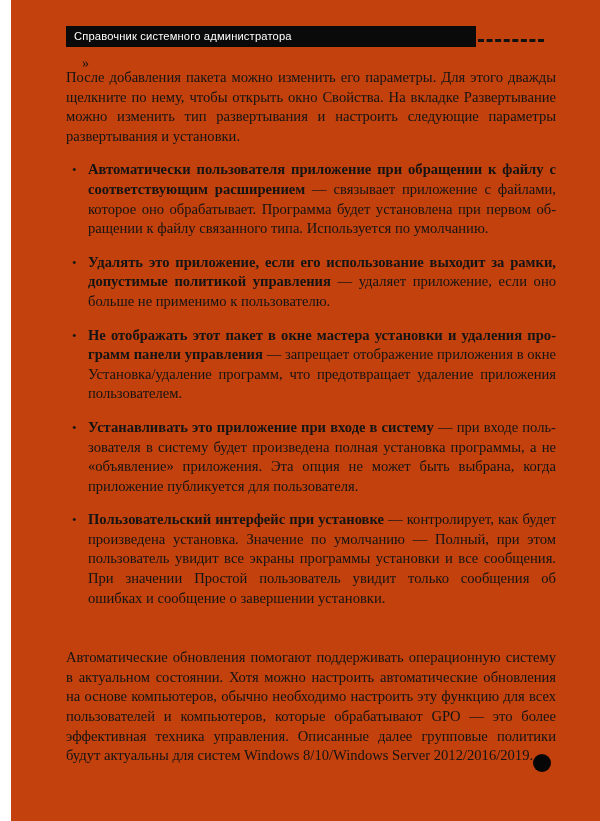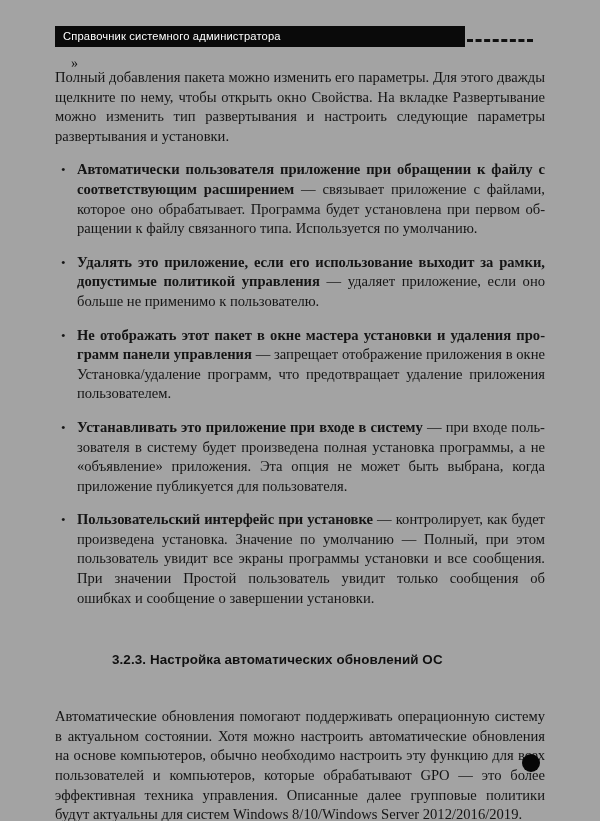--- a/index.html
+++ b/index.html
@@ -12,21 +12,22 @@
     height: 821px;
     position: relative;
     font-family: "Liberation Serif", "DejaVu Serif", serif;
     color: #141414;
     overflow: hidden;
   }
 
   .page {
     position: absolute;
     inset: 0;
-    background: #a3a3a3;
+    background: #c2410c;
+    margin-left: 11px;
   }
 
   
   .header-row {
     position: absolute;
     left: 0;
     top: 25px;
     width: 600px;
     height: 22px;
     display: flex;
@@ -181,21 +182,21 @@
     <div class="header-dashes"></div>
   </div>
 
   <div class="col">
 
     <div class="sub-item">
       <span class="guillemet">»</span>
     </div>
 
     <p class="body" style="margin-top:14px;">
-      <span>Полный добавления пакета можно изменить его параметры. Для этого дваж­ды щелкните по нему, чтобы открыть окно </span><span class="emph">Свойства</span><span>. На вкладке </span><span class="emph">Разверты­вание</span><span> можно изменить тип развертывания и настроить следующие параме­тры развертывания и установки.</span>
+      <span>После добавления пакета можно изменить его параметры. Для этого дваж­ды щелкните по нему, чтобы открыть окно </span><span class="emph">Свойства</span><span>. На вкладке </span><span class="emph">Разверты­вание</span><span> можно изменить тип развертывания и настроить следующие параме­тры развертывания и установки.</span>
     </p>
 
     <ul class="bullets" style="margin-top:14px;">
 
       <li>
         <span class="dot">•</span>
         <span class="lead">Автоматически пользователя приложение при обращении к файлу с соответствующим расширением</span><span> — связывает приложение с файлами, которое оно обрабатывает. Программа будет установлена при первом об­ращении к файлу связанного типа. Используется по умолчанию.</span>
       </li>
 
       <li>
@@ -213,21 +214,20 @@
         <span class="lead">Устанавливать это приложение при входе в систему</span><span> — при входе поль­зователя в систему будет произведена полная установка программы, а не «объявление» приложения. Эта опция не может быть выбрана, когда приложение публикуется для пользователя.</span>
       </li>
 
       <li>
         <span class="dot">•</span>
         <span class="lead">Пользовательский интерфейс при установке</span><span> — контролирует, как бу­дет произведена установка. Значение по умолчанию — </span><span class="emph">Полный</span><span>, при этом пользователь увидит все экраны программы установки и все сообще­ния. При значении </span><span class="emph">Простой</span><span> пользователь увидит только сообщения об ошибках и сообщение о завершении установки.</span>
       </li>
 
     </ul>
 
-    <h2 class="section-heading">3.2.3. Настройка автоматических обновлений ОС</h2>
 
     <p class="body after-heading">Автоматические обновления помогают поддерживать операционную си­стему в актуальном состоянии. Хотя можно настроить автоматические об­новления на основе компьютеров, обычно необходимо настроить эту функ­цию для всех пользователей и компьютеров, которые обрабатывают GPO — это более эффективная техника управления. Описанные далее группо­вые политики будут актуальны для систем Windows 8/10/Windows Server 2012/2016/2019.</p>
 
   </div>
 
   <div class="footer-dot"></div>
 
 </div>
 
 </body></html>

